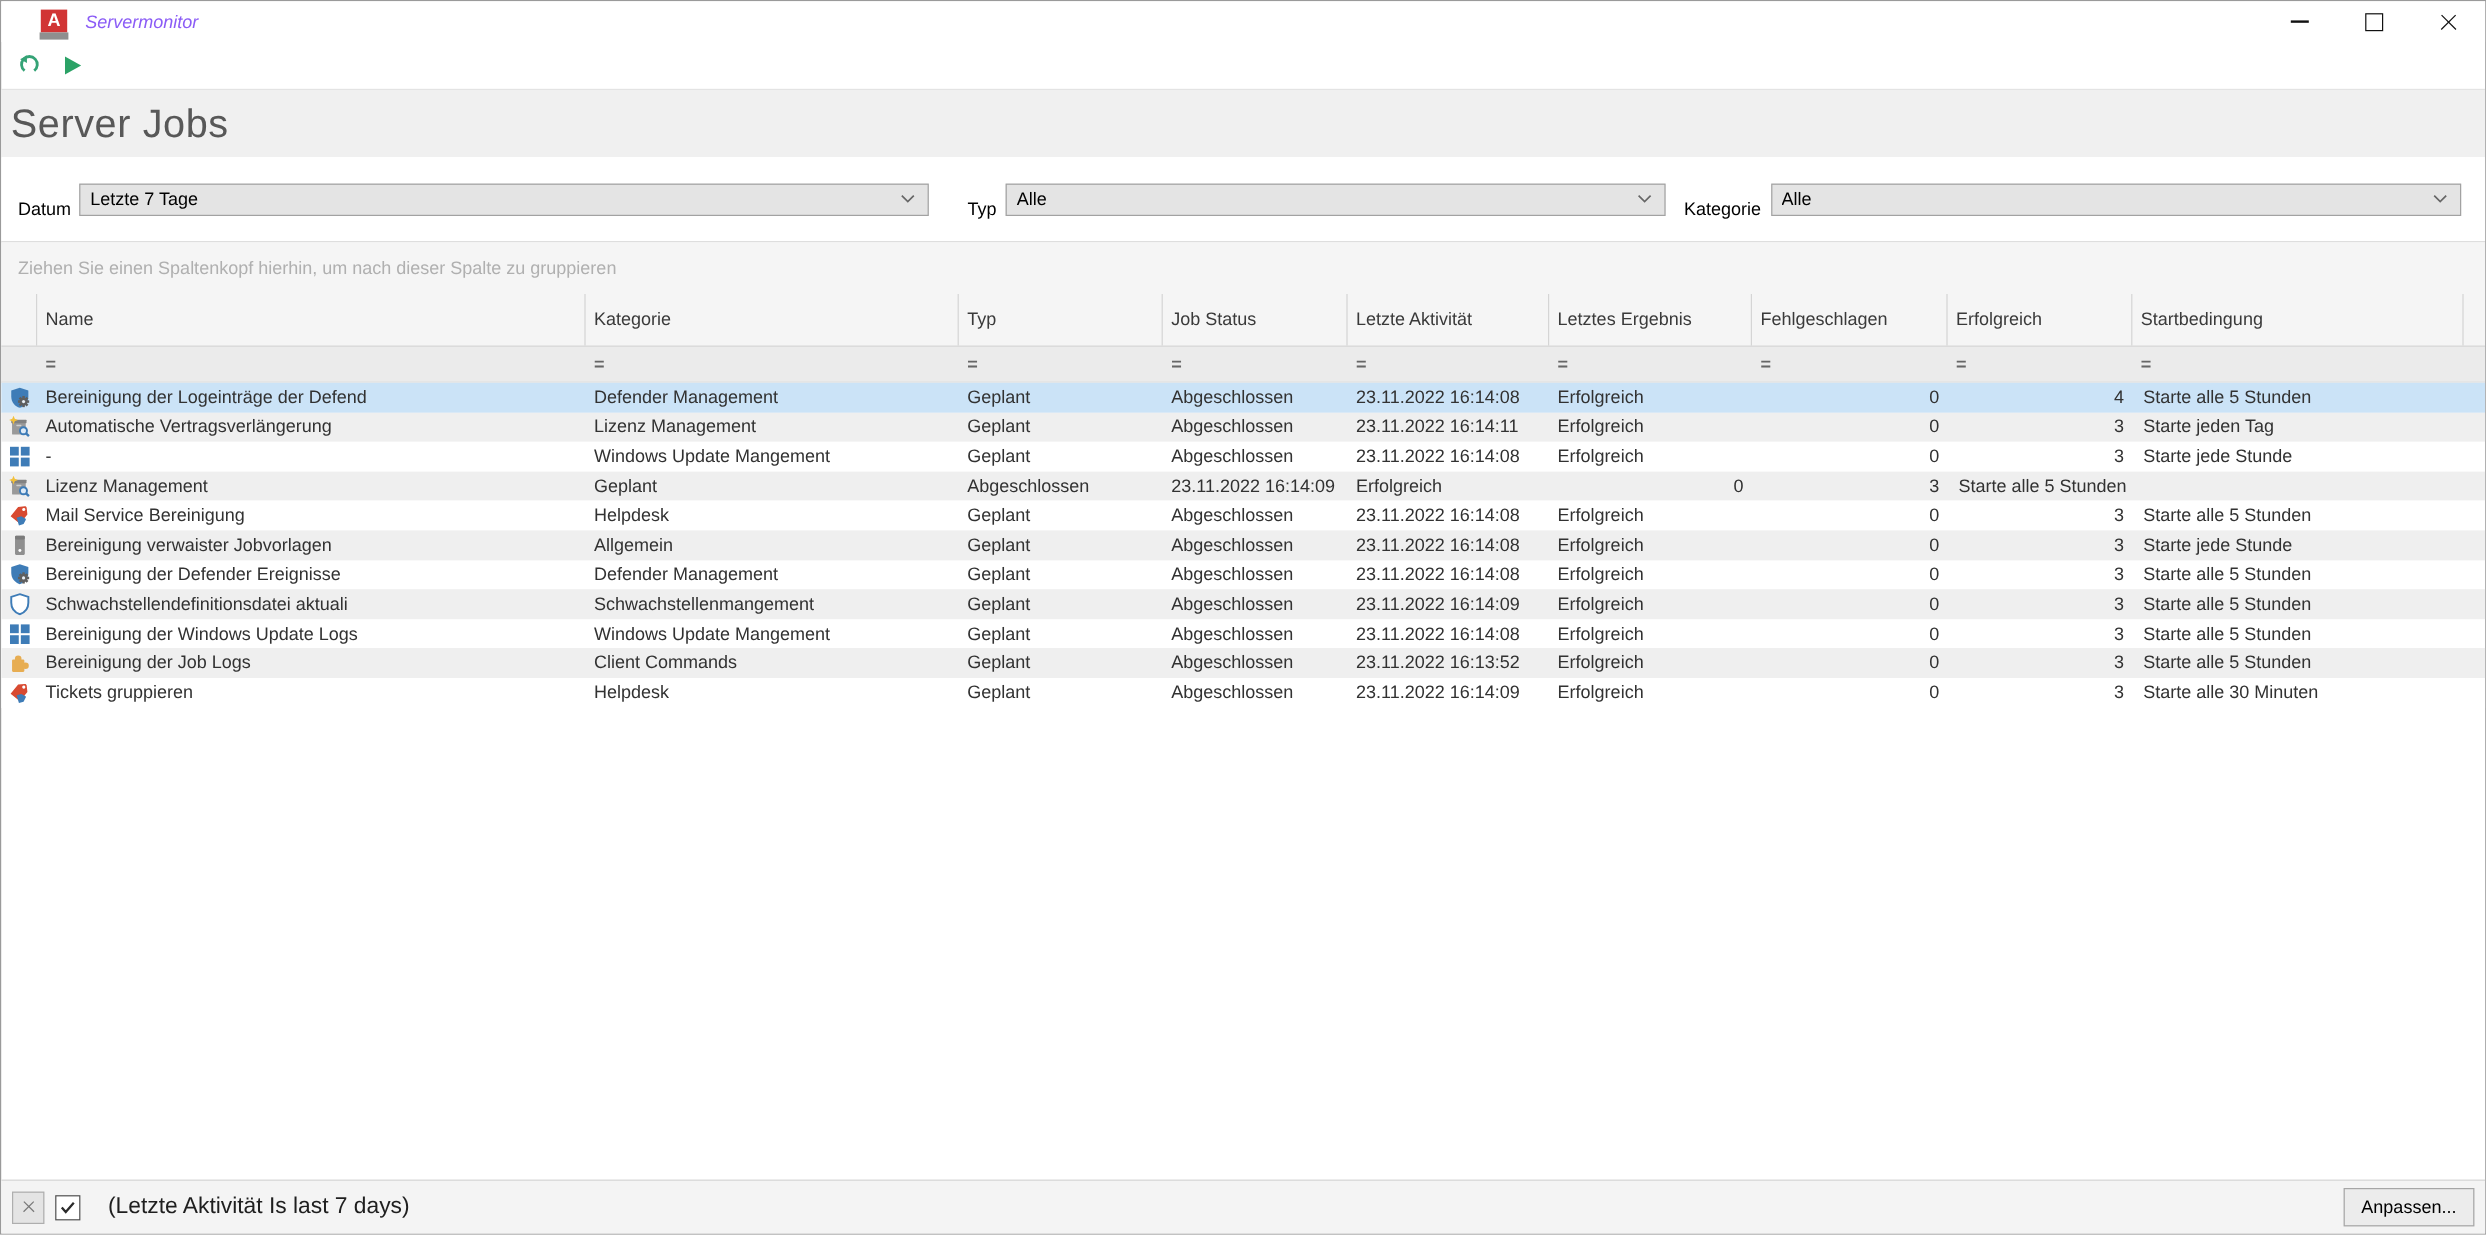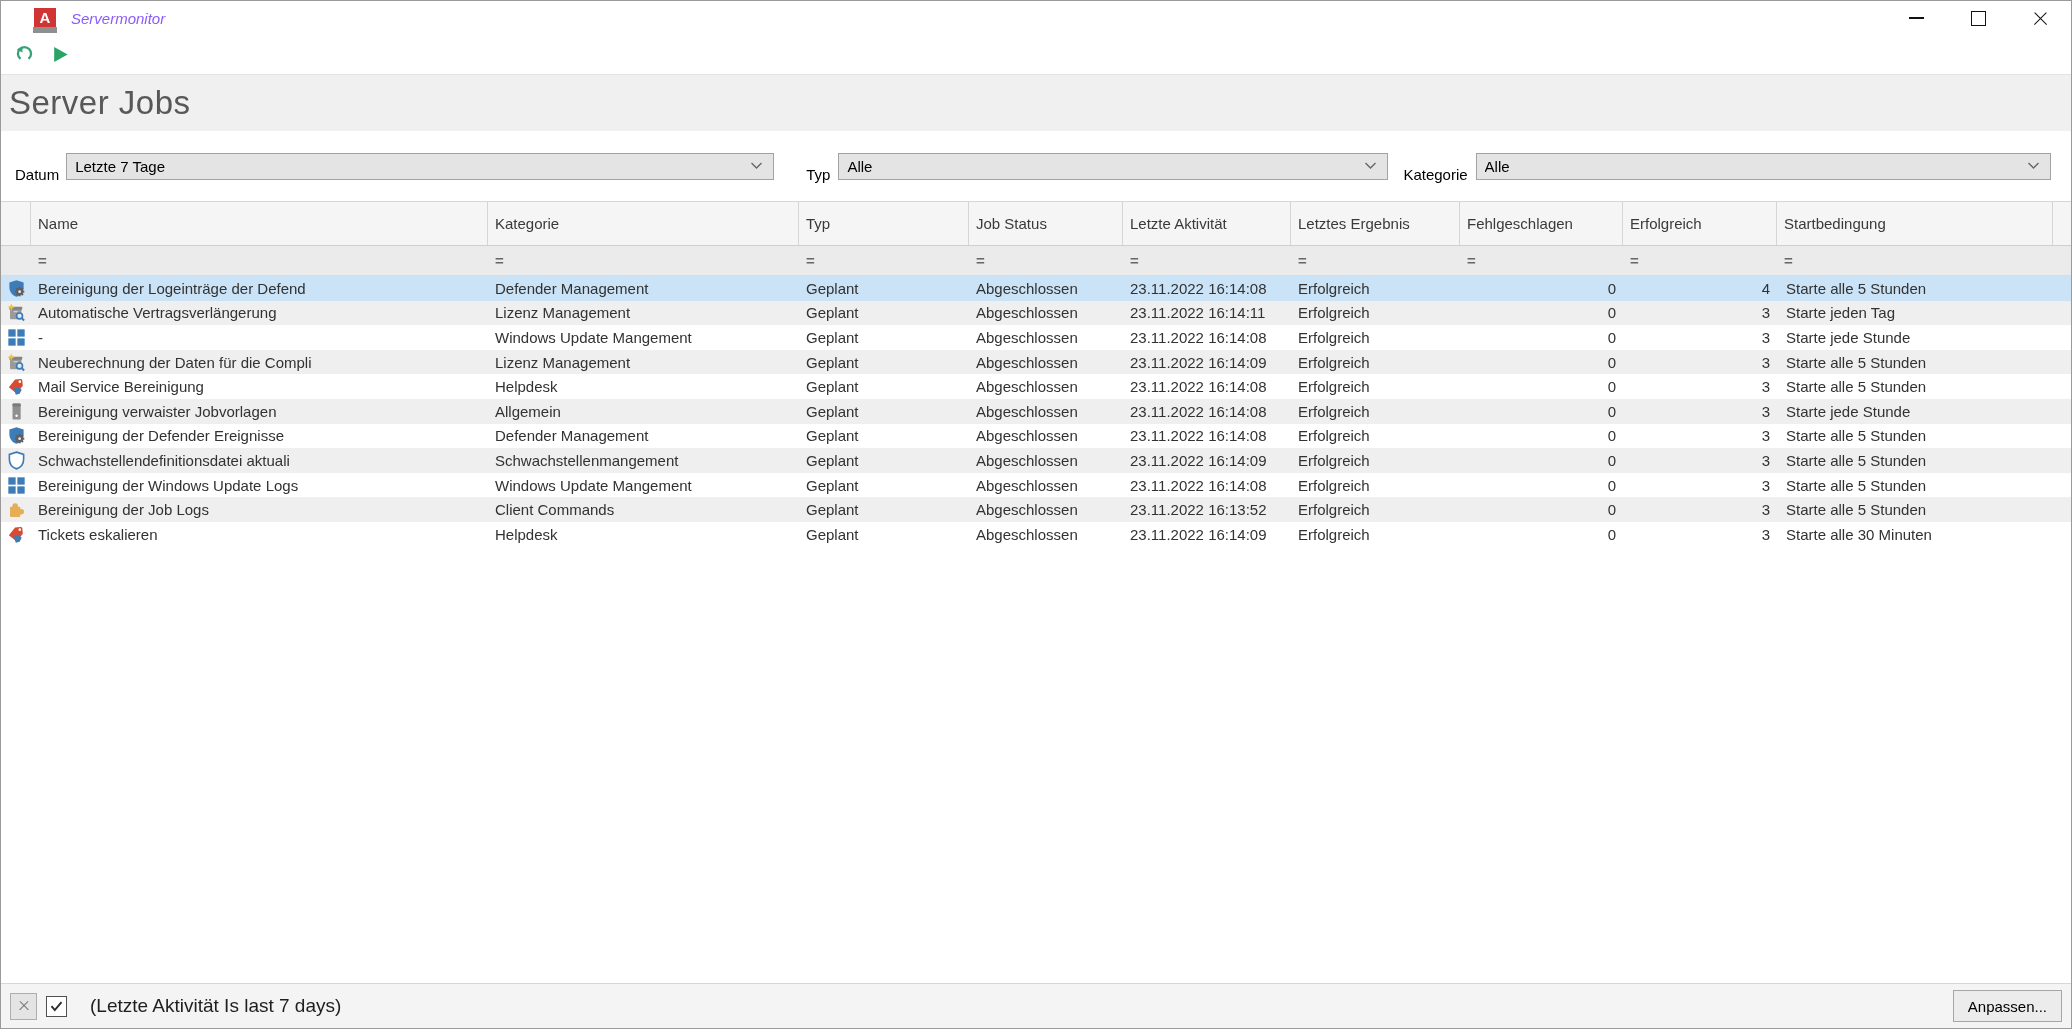--- a/index.html
+++ b/index.html
@@ -139,20 +139,21 @@
     <span class="flabel" style="margin-left:15px">Kategorie</span>
     <div class="combo" style="flex:1;margin-left:8px;margin-right:20px">
       <span class="val">Alle</span>
       <svg width="13" height="8" viewBox="0 0 13 8">
           <polyline points="1.5,1 6.5,6 11.5,1" fill="none" stroke="#666" stroke-width="1.4"></polyline>
         </svg>
     </div>
   </div>
 
   <div class="grid">
+    <div class="grouphint">Ziehen Sie einen Spaltenkopf hierhin, um nach dieser Spalte zu gruppieren</div>
     <div class="gridrow hdr" id="headerRow">
         <div class="hcell"></div>
         <div class="hcell">Name</div>
         <div class="hcell">Kategorie</div>
         <div class="hcell">Typ</div>
         <div class="hcell">Job Status</div>
         <div class="hcell">Letzte Aktivität</div>
         <div class="hcell">Letztes Ergebnis</div>
         <div class="hcell">Fehlgeschlagen</div>
         <div class="hcell">Erfolgreich</div>
@@ -266,21 +267,20 @@
           <div class="cell icncell">
             <svg class="icn" viewBox="0 0 20 20">
               <rect x="3.2" y="6" width="12" height="11" rx="0.8" fill="#9a9a9a"></rect>
      <rect x="2.5" y="4" width="13.4" height="3" rx="0.5" fill="#828282"></rect>
      <rect x="6.9" y="8.3" width="4.6" height="1.5" rx="0.7" fill="#cfcfcf"></rect>
      <path d="M4.5 0.4 L5.6 3.2 L8.4 4.3 L5.6 5.4 L4.5 8.2 L3.4 5.4 L0.6 4.3 L3.4 3.2 Z" fill="#f2c03c"></path>
      <circle cx="13.2" cy="13.6" r="3.1" fill="#ddeaf6" stroke="#3e7cb7" stroke-width="1.7"></circle>
      <line x1="15.5" y1="15.9" x2="18" y2="18.4" stroke="#3e7cb7" stroke-width="2.1"></line>
             </svg>
           </div>
-          <div class="cell">Neuberechnung der Daten für die Compli</div>
           <div class="cell">Lizenz Management</div>
           <div class="cell">Geplant</div>
           <div class="cell">Abgeschlossen</div>
           <div class="cell">23.11.2022 16:14:09</div>
           <div class="cell">Erfolgreich</div>
           <div class="cell num">0</div>
           <div class="cell num">3</div>
           <div class="cell" style="padding-left:9px">Starte alle 5 Stunden</div>
           <div class="cell"></div>
         </div>
@@ -418,21 +418,21 @@
             <svg class="icn" viewBox="0 0 20 20">
               <g transform="rotate(-6 9 9)">
                 <path d="M1.8 10 L9.2 2.6 L15 2.6 C15.9 2.6 16.6 3.3 16.6 4.2 L16.6 10 L9.2 17.4 Z" fill="#d84a31"></path>
      <circle cx="13.9" cy="5.3" r="1.4" fill="#fff"></circle>
               </g>
      <g transform="translate(8.6,9.4) rotate(28)">
                 <path d="M0 3 L3 0 L7 0 C7.6 0 8 .4 8 1 L8 5 L5 8 Z" fill="#3e7cb7"></path>
               </g>
             </svg>
           </div>
-          <div class="cell">Tickets eskalieren</div>
+          <div class="cell">Tickets gruppieren</div>
           <div class="cell">Helpdesk</div>
           <div class="cell">Geplant</div>
           <div class="cell">Abgeschlossen</div>
           <div class="cell">23.11.2022 16:14:09</div>
           <div class="cell">Erfolgreich</div>
           <div class="cell num">0</div>
           <div class="cell num">3</div>
           <div class="cell" style="padding-left:9px">Starte alle 30 Minuten</div>
           <div class="cell"></div>
         </div>

